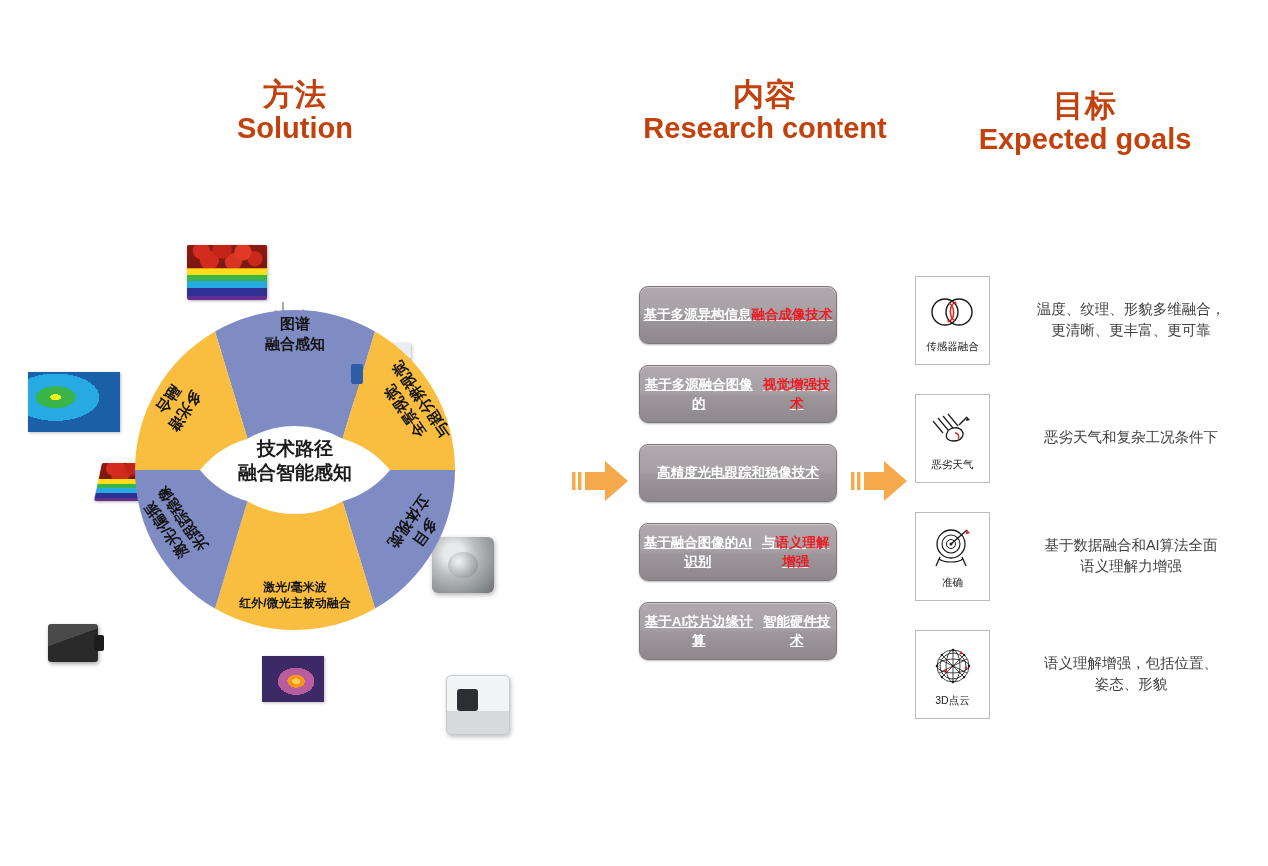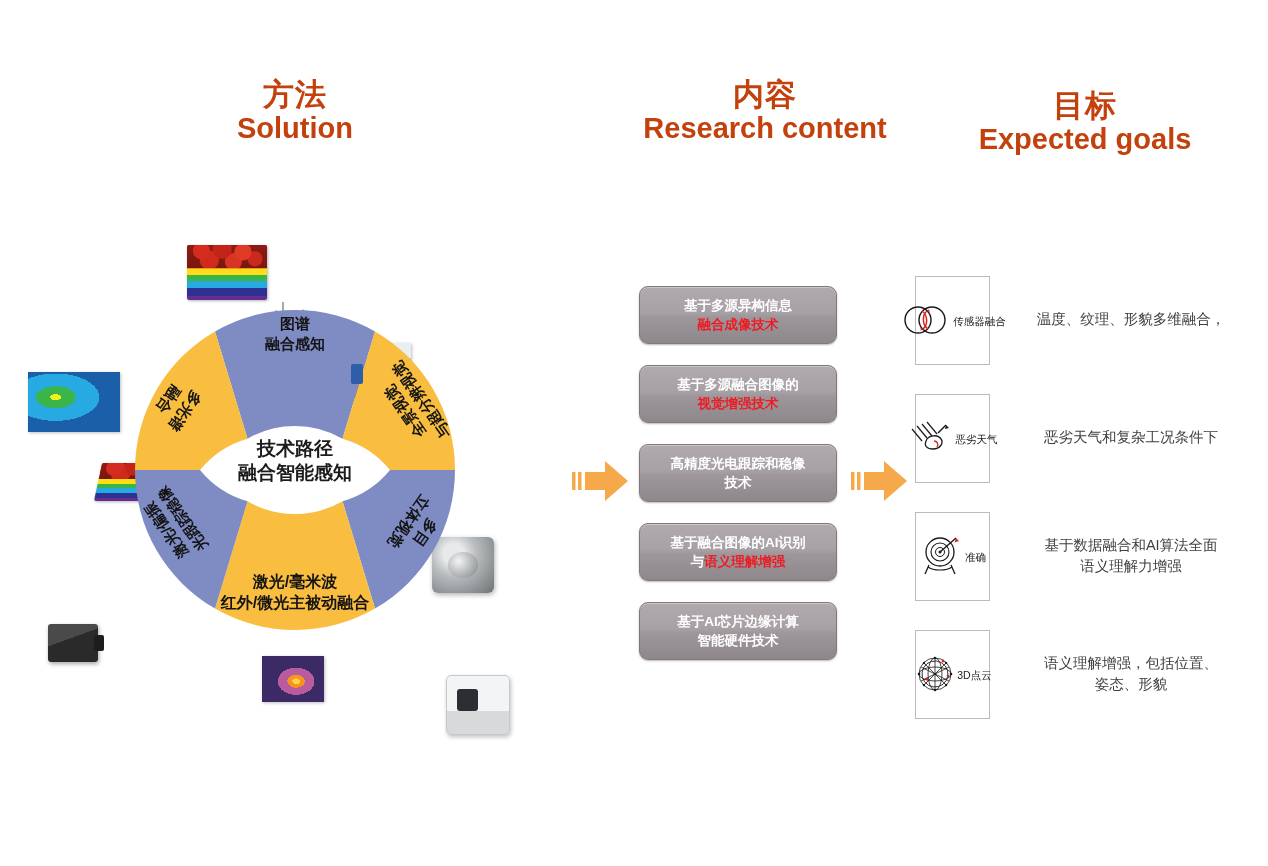--- a/index.html
+++ b/index.html
@@ -40,21 +40,21 @@
   .seg-label {
     position: absolute;
     text-align: center;
     font-size: 15px;
     font-weight: bold;
     color: #141414;
     line-height: 1.3;
     white-space: nowrap;
   }
   #seg-top    { left: 100px; top: 14px;  width: 140px; }
-  #seg-bottom { left: 35px;  top: 272px; width: 270px; font-size: 16px; }
+  #seg-bottom { left: 35px;  top: 280px; width: 270px; font-size: 12px; }
   #seg-left-y {
     left: -8px; top: 86px; width: 120px;
     transform: rotate(-235deg);
   }
   #seg-left-b {
     left: -16px; top: 205px; width: 130px;
     transform: rotate(-125deg);
   }
   #seg-right-y {
     left: 228px; top: 86px; width: 120px;
@@ -152,35 +152,36 @@
 
   
   .content-col { position: absolute; left: 639px; top: 286px; width: 196px; }
   .content-box {
     width: 196px; height: 56px;
     margin-bottom: 21px;
     border-radius: 9px;
     background: linear-gradient(180deg, #b0aaae 0%, #a7a1a5 46%, #9d979b 54%, #8e888c 100%);
     border: 1px solid #7f797d;
     box-shadow: 0 1px 2px rgba(0,0,0,.28), inset 0 1px 0 rgba(255,255,255,.35);
-    display: flex; flex-direction: column;
+    display: flex; flex-direction: row;
     align-items: center; justify-content: center;
     color: #ffffff;
     font-size: 13.5px; font-weight: bold; line-height: 1.42;
     text-align: center;
+    text-decoration: underline;
   }
   .content-box .l2 .hi { color: #ed1c24; }
 
   
   .goals-col { position: absolute; left: 915px; top: 272px; width: 330px; }
   .goal-row { display: flex; align-items: center; height: 96px; margin-bottom: 22px; }
   .goal-icon-box {
     width: 75px; height: 89px; flex: 0 0 75px;
     border: 1px solid #b9bcbf; background: #fff;
-    display: flex; flex-direction: row; align-items: center; justify-content: center;
+    display: flex; flex-direction: column; align-items: center; justify-content: center;
     box-sizing: border-box;
   }
   .goal-icon-box .glyph { height: 50px; display: flex; align-items: center; justify-content: center; }
   .goal-icon-box .cap { font-size: 10.5px; color: #1b1b1b; margin-top: 3px; white-space: nowrap; }
   .goal-text {
     flex: 1; padding-left: 27px;
     font-size: 14.5px; font-weight: normal; color: #404040; line-height: 1.45;
     text-align: center;
   }
 </style>
@@ -340,20 +341,21 @@
             <path d="M23,8 C29,12 29,22 24,26" fill="none" stroke="#e02020" stroke-width="1.5"></path>
             <path d="M24,26 l-2.6,-1.6 l0.4,3.4 z" fill="#e02020"></path>
             <path d="M29,26 C23,22 23,12 28,8" fill="none" stroke="#e02020" stroke-width="1.5"></path>
             <path d="M28,8 l2.6,1.6 l-0.4,-3.4 z" fill="#e02020"></path>
           </svg>
         </div>
         <div class="cap">传感器融合</div>
       </div>
       <div class="goal-text">
         <div>温度、纹理、形貌多维融合，</div>
+        <div>更清晰、更丰富、更可靠</div>
       </div>
     </div>
 
     <div class="goal-row">
       <div class="goal-icon-box">
         <div class="glyph">
           <svg width="48" height="38" viewBox="0 0 48 38">
             <g stroke="#1a1a1a" stroke-width="1.2" fill="none">
               <line x1="4" y1="10" x2="14" y2="22"></line>
               <line x1="9" y1="7" x2="19" y2="19"></line>

